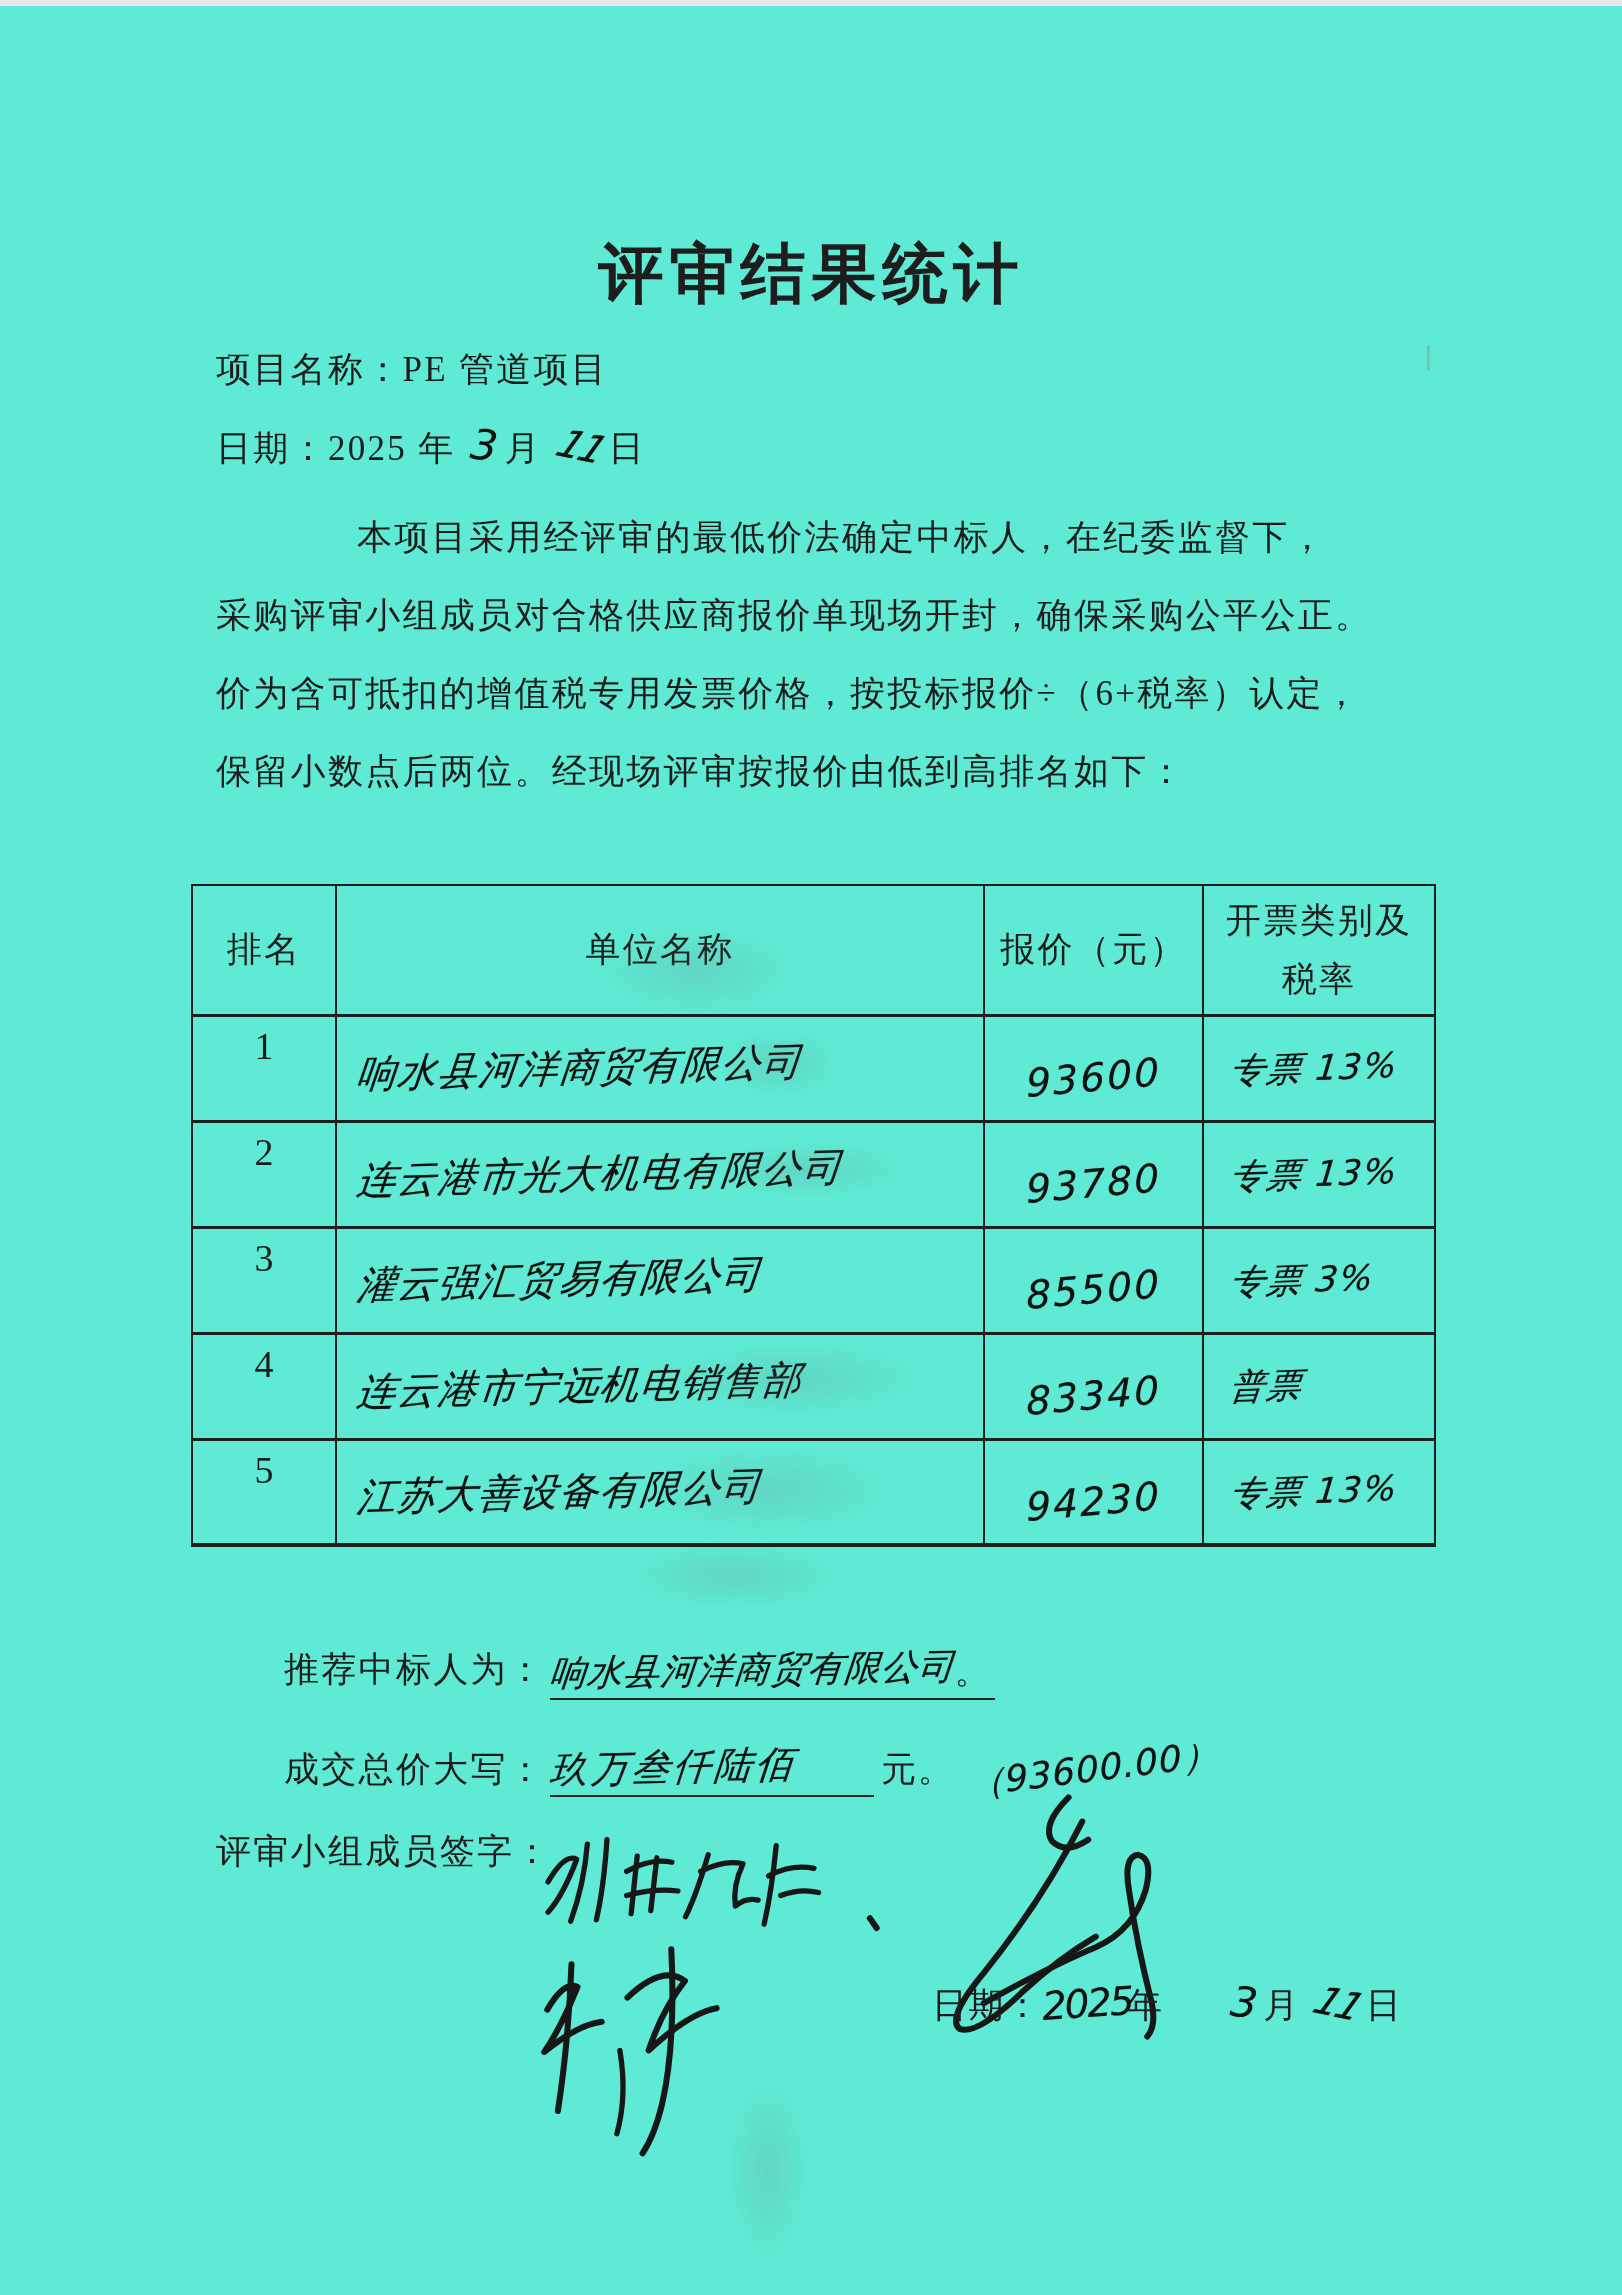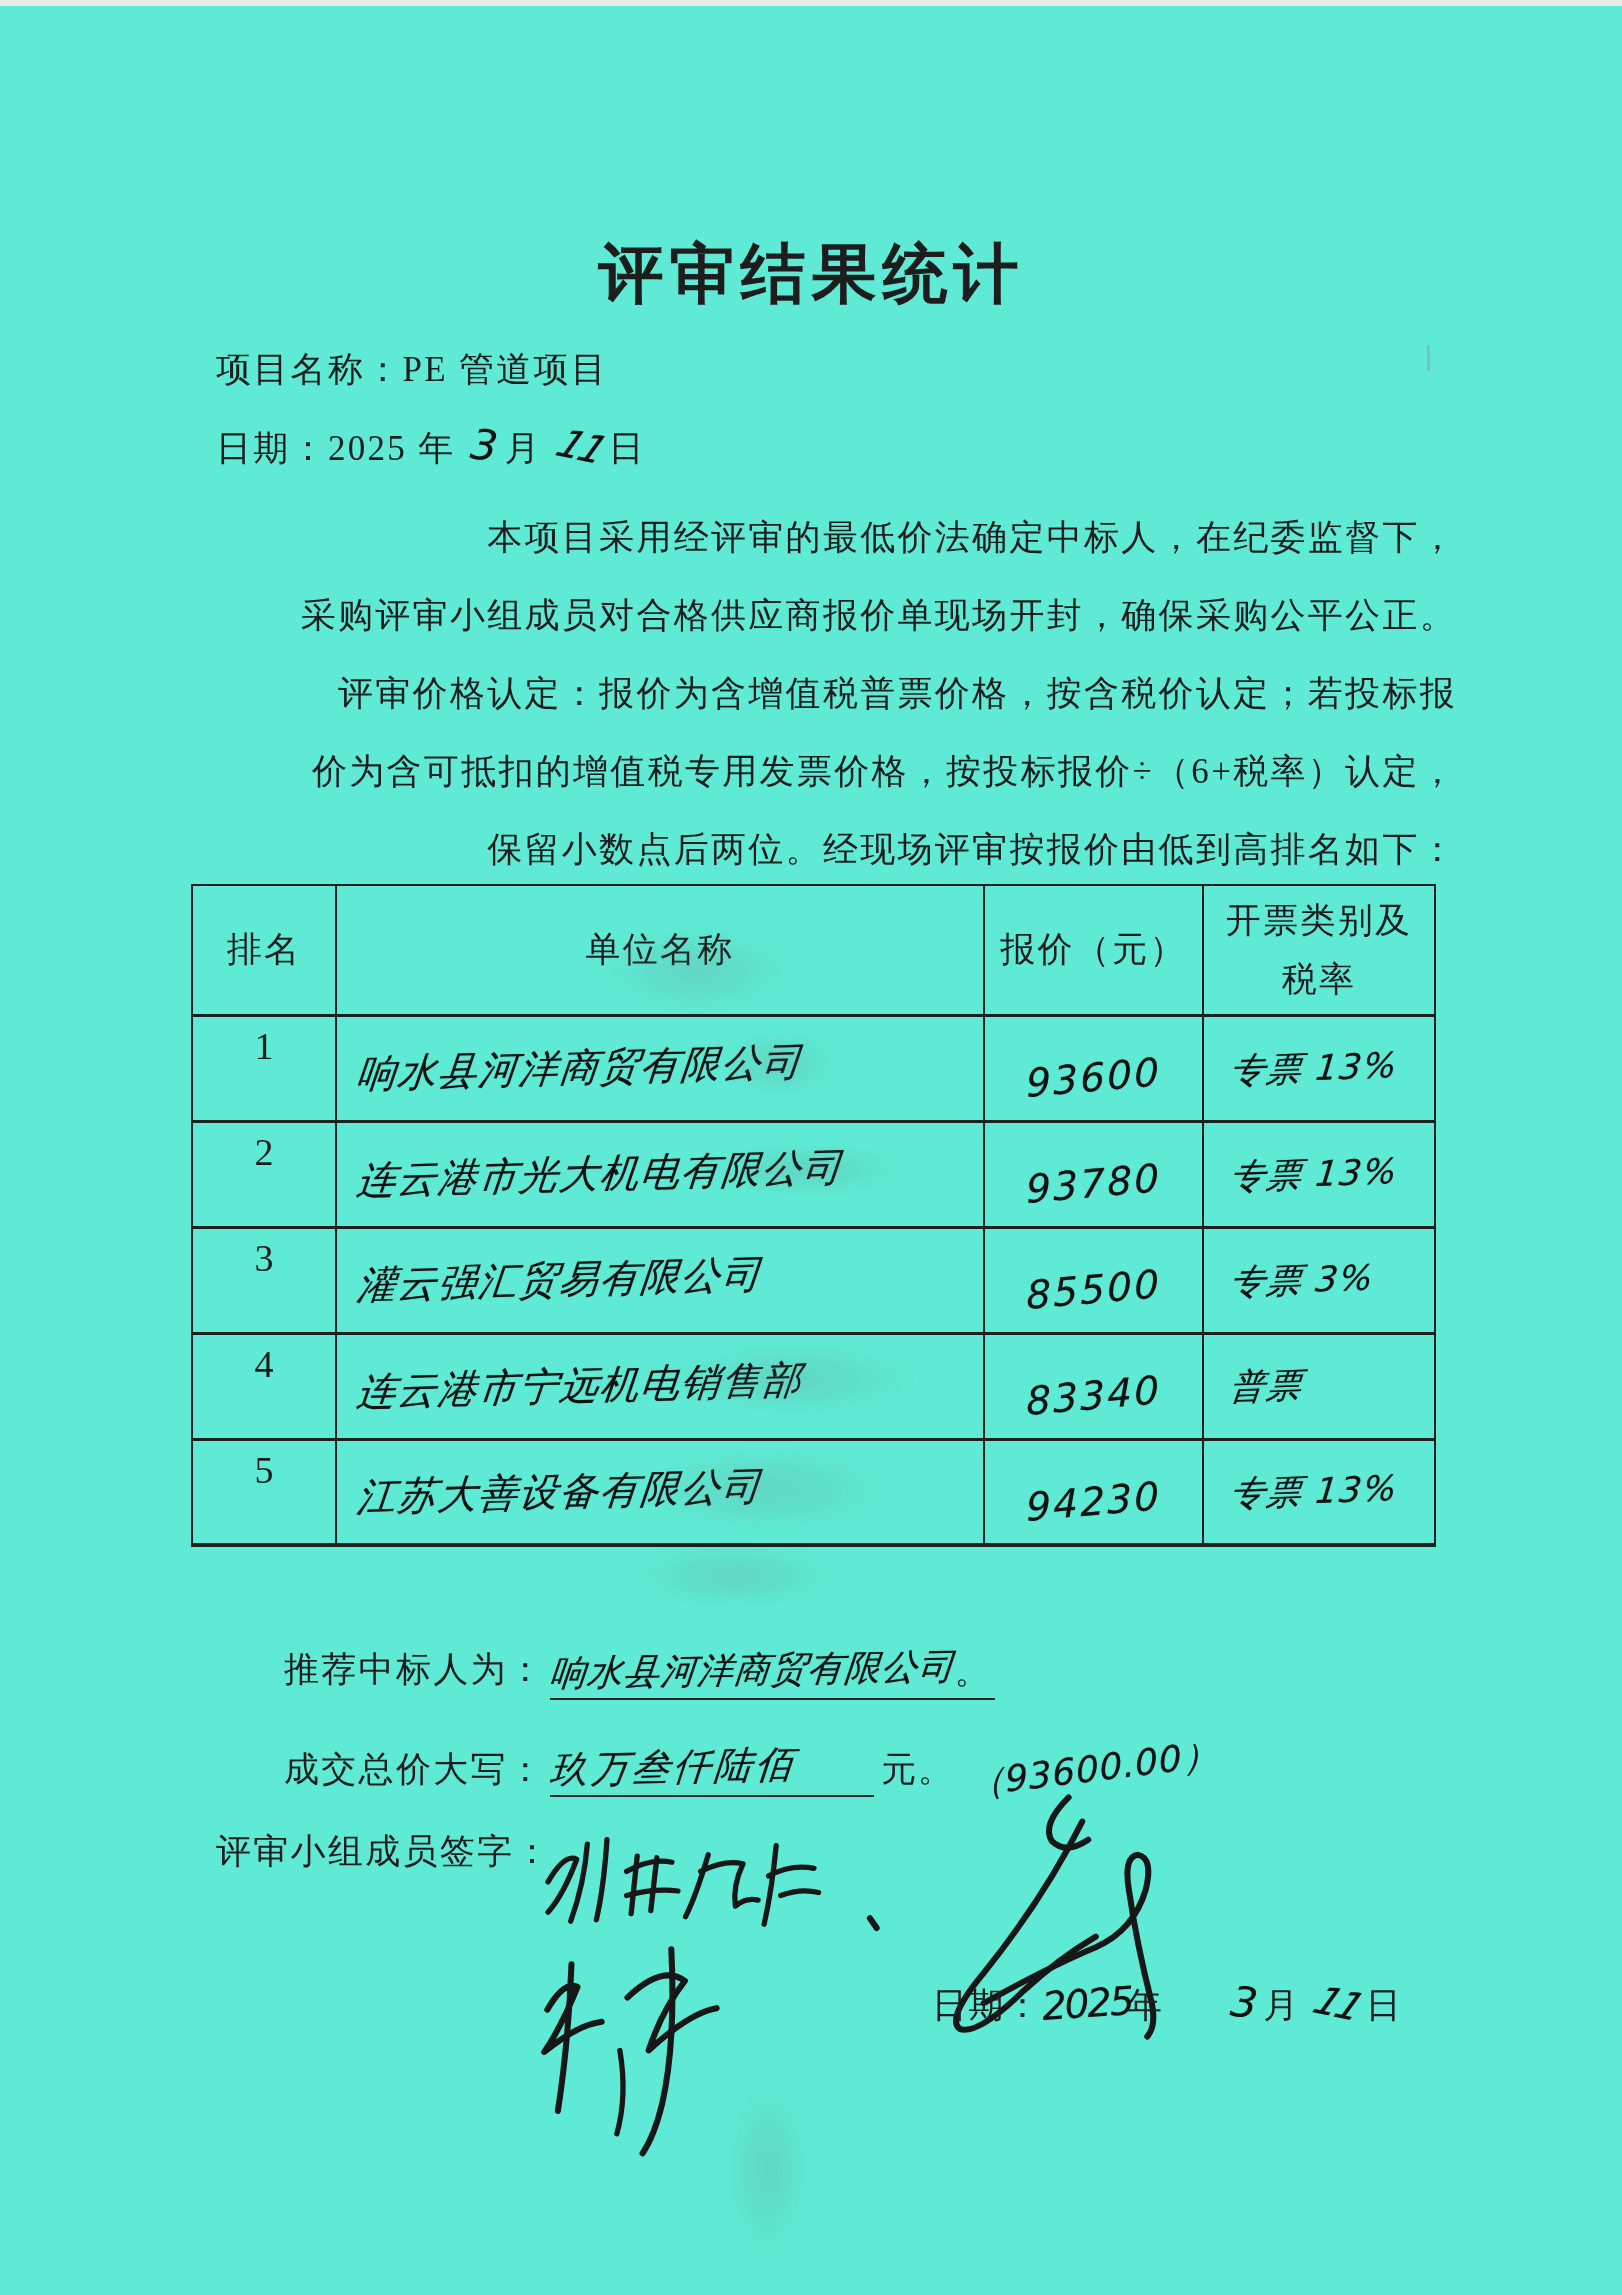--- a/index.html
+++ b/index.html
@@ -14,21 +14,21 @@
   }
   
   .title{
     position:absolute;left:0;top:224px;width:100%;
     text-align:center;font-size:65px;font-weight:700;letter-spacing:6px;
   }
   .line{position:absolute;left:216px;font-size:35px;letter-spacing:2.3px;white-space:nowrap;}
   .proj-line{top:340px;text-align:right;}
   .date-line{top:415px;}
   .para{position:absolute;left:216px;top:493px;width:1241px;}
-  .para-line{font-size:35px;letter-spacing:2.3px;line-height:78px;white-space:nowrap;text-align:right;}
+  .para-line{font-size:35px;letter-spacing:2.3px;line-height:78px;white-space:nowrap;}
   .para-line.indent{text-indent:141px;}
   
   .hw{
     font-family:"DejaVu Sans","Liberation Sans",sans-serif;
     font-style:italic;color:#111;
     text-shadow:0 0 0.8px rgba(10,10,10,.45);
     display:inline-block;
   }
   .hw-month{font-size:42px;transform:rotate(7deg);margin:0 4.5px;}
   .hw-day{font-size:39px;transform:rotate(12deg) skewX(-14deg);margin:0 6px;letter-spacing:-3px;}
@@ -91,21 +91,20 @@
   <div class="line date-line">
     <span>日期：</span><span>2025</span>
     <span>年</span>
     <span class="hw hw-month">3</span><span>月</span>
     <span class="hw hw-day">11</span><span>日</span>
   </div>
 
   <div class="para">
     <div class="para-line indent">本项目采用经评审的最低价法确定中标人，在纪委监督下，</div>
     <div class="para-line">采购评审小组成员对合格供应商报价单现场开封，确保采购公平公正。</div>
-    <div class="para-line">评审价格认定：报价为含增值税普票价格，按含税价认定；若投标报</div>
     <div class="para-line">价为含可抵扣的增值税专用发票价格，按投标报价÷（6+税率）认定，</div>
     <div class="para-line">保留小数点后两位。经现场评审按报价由低到高排名如下：</div>
   </div>
 
   <table class="rank-table">
     <colgroup>
       <col style="width:144px">
         <col style="width:648px">
         <col style="width:219px">
         <col style="width:232px">

